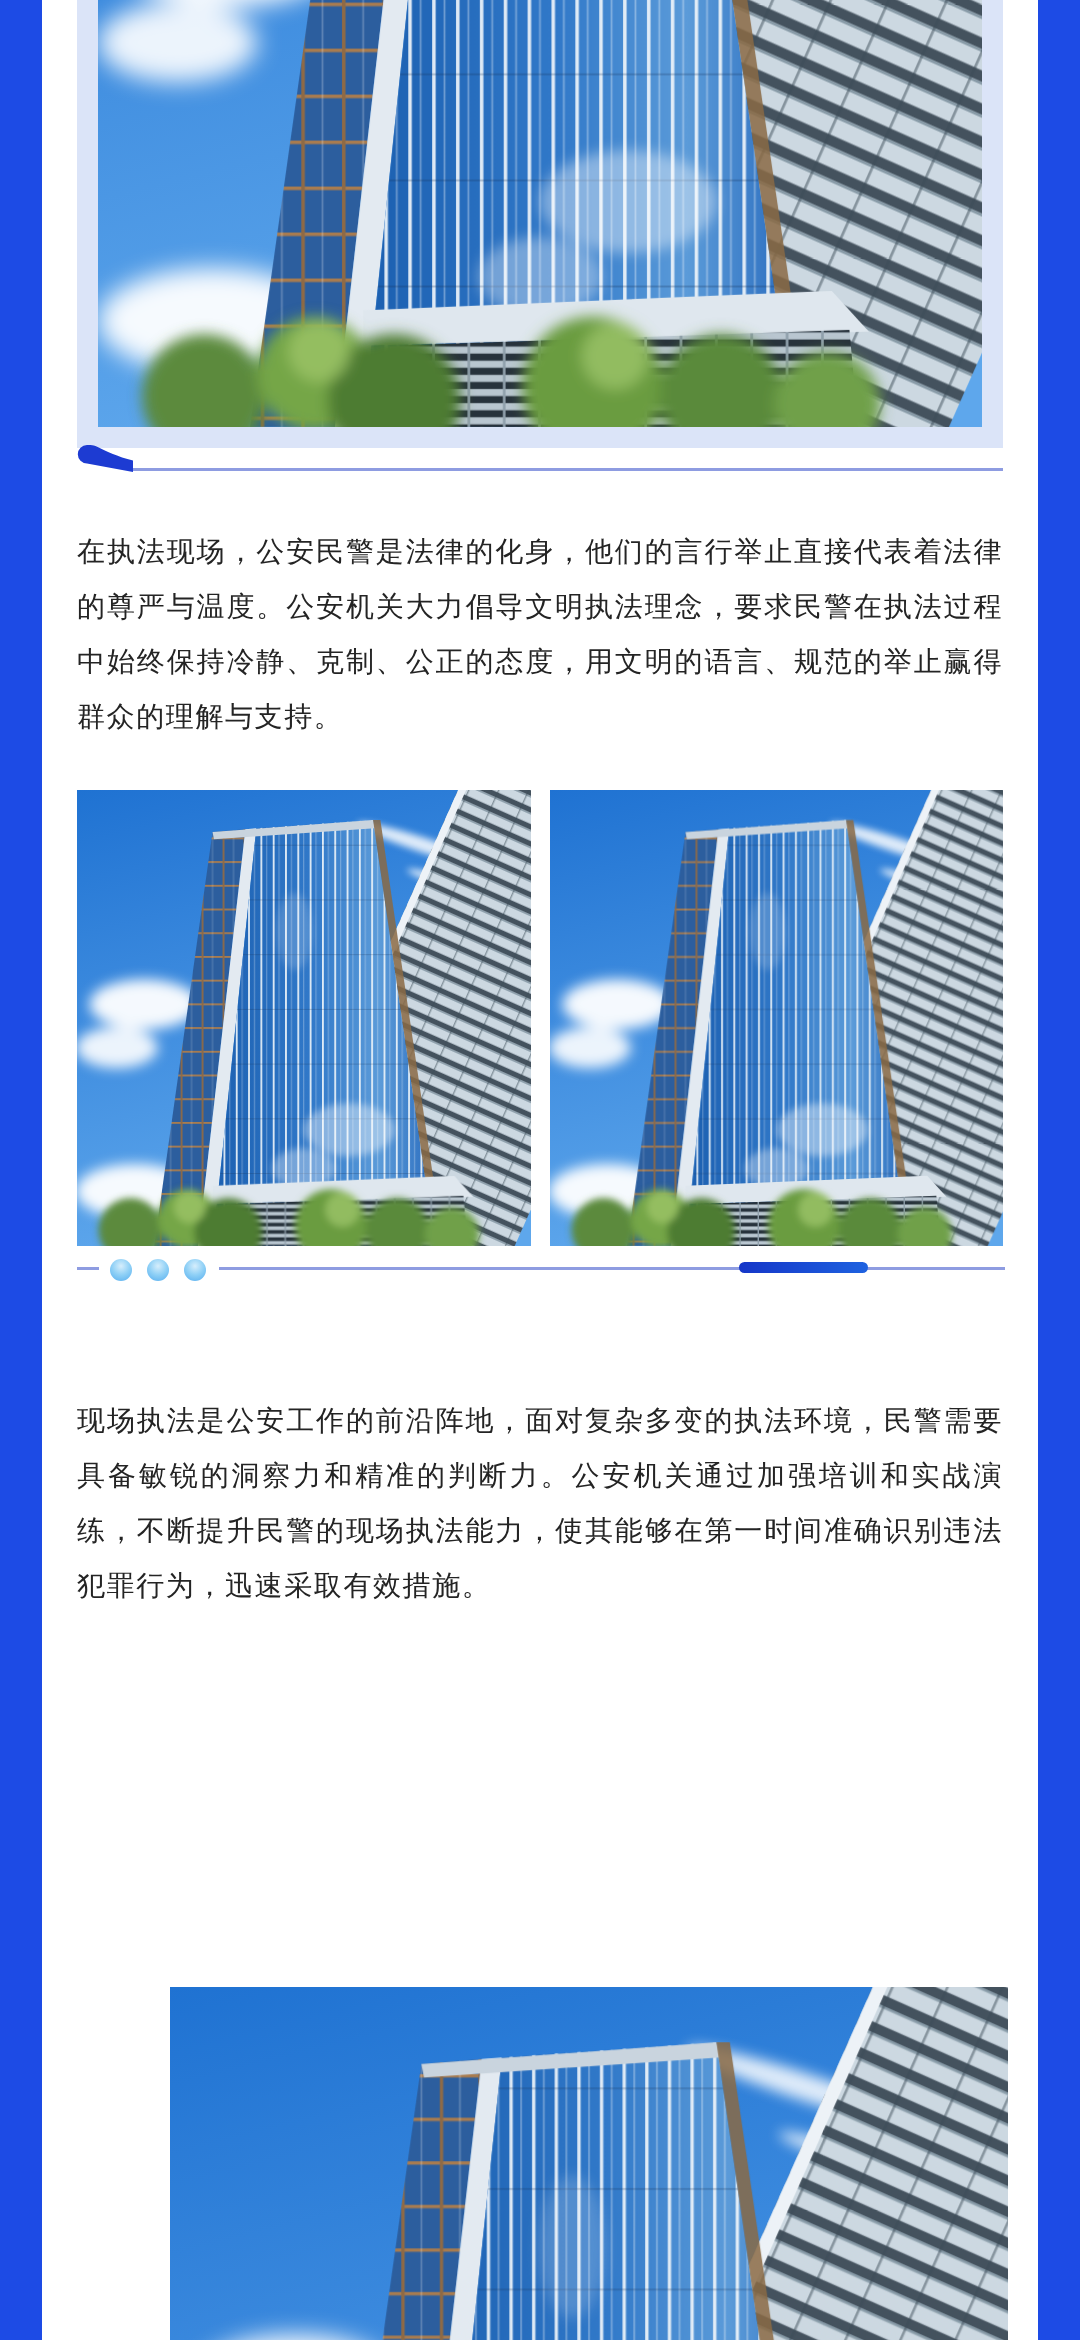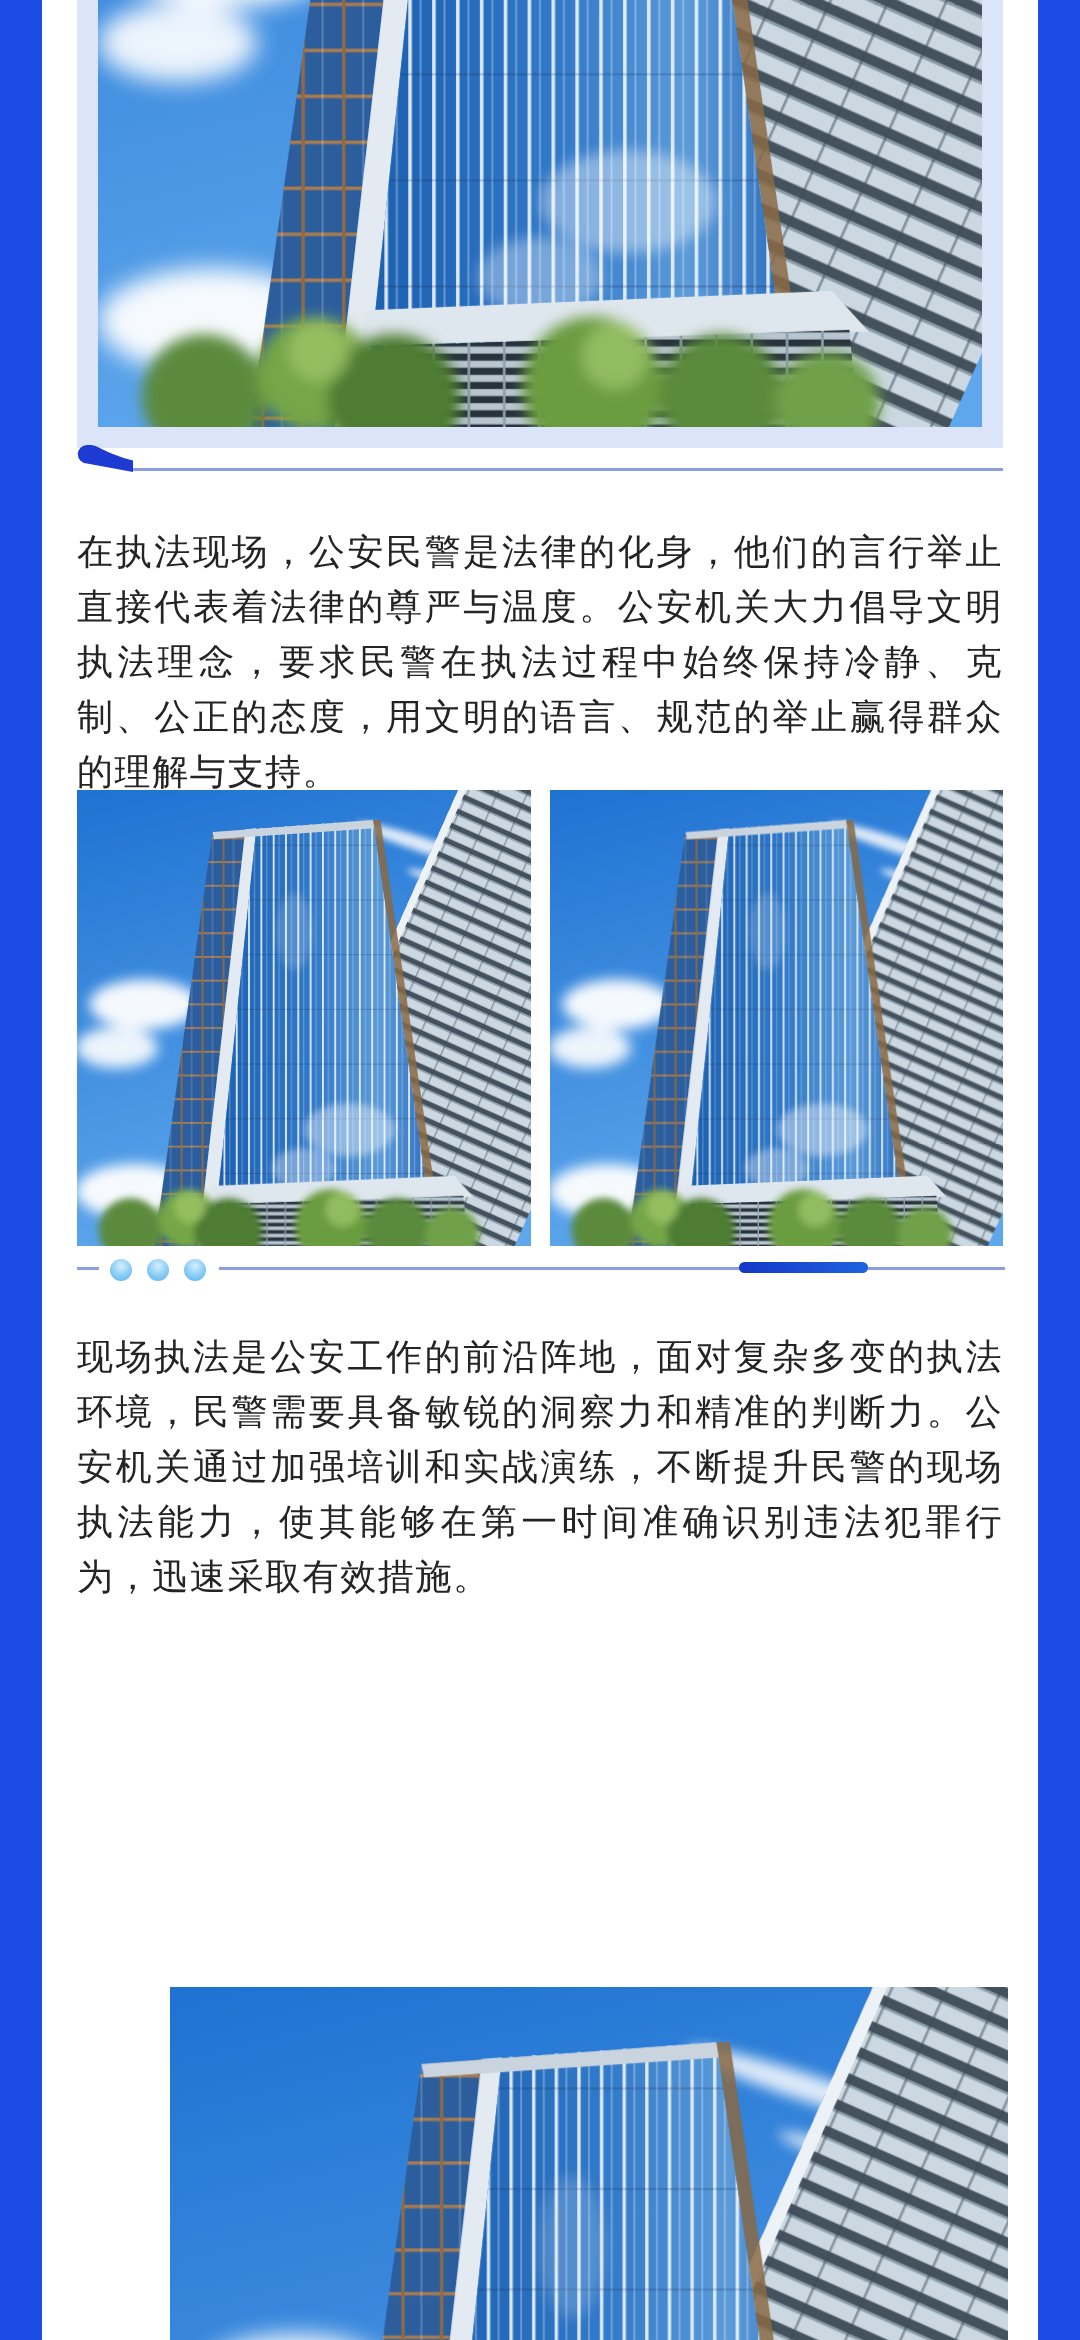--- a/index.html
+++ b/index.html
@@ -20,26 +20,26 @@
   .photo svg{display:block;width:100%;height:100%;}
 
   
   .divider-1{position:absolute;left:77px;top:444px;width:926px;height:32px;}
   .decor-teardrop{position:absolute;left:0;top:0;width:56px;height:28px;}
   .decor-line-1{position:absolute;left:56px;top:24px;width:870px;height:3px;background:var(--divider-line,#8e9ce1);}
 
   
   .para{
     position:absolute;left:77px;width:926px;margin:0;
-    font-size:36px;line-height:55px;letter-spacing:1.6px;
+    font-size:28px;line-height:55px;letter-spacing:1.6px;
     color:var(--text,#242424);
     text-align:justify;text-justify:inter-ideograph;
   }
   .para-1{top:524px;}
-  .para-2{top:1329px;}
+  .para-2{top:1393px;}
   .para-3{top:1671px;}
 
   
   .image-pair{position:absolute;left:77px;top:790px;width:926px;height:456px;display:flex;gap:19px;}
   .pair-photo{flex:1 1 0;height:456px;overflow:hidden;}
 
   
   .divider-2{position:absolute;left:77px;top:1256px;width:926px;height:30px;}
   .d2-line{position:absolute;top:11px;height:3px;background:var(--divider-line,#8e9ce1);}
   .d2-line.a{left:0;width:22px;}

